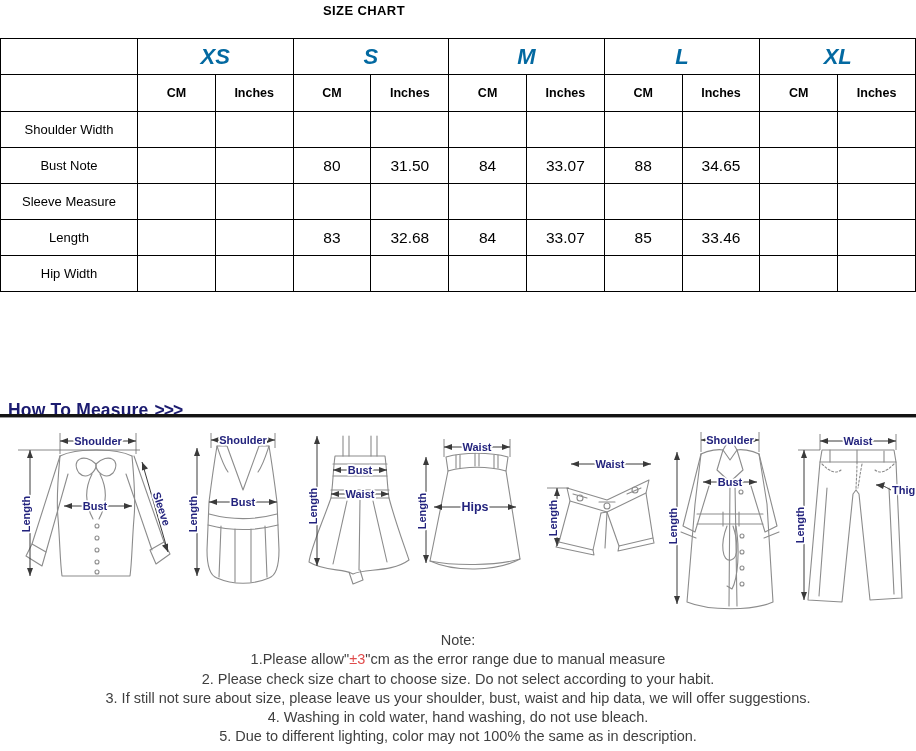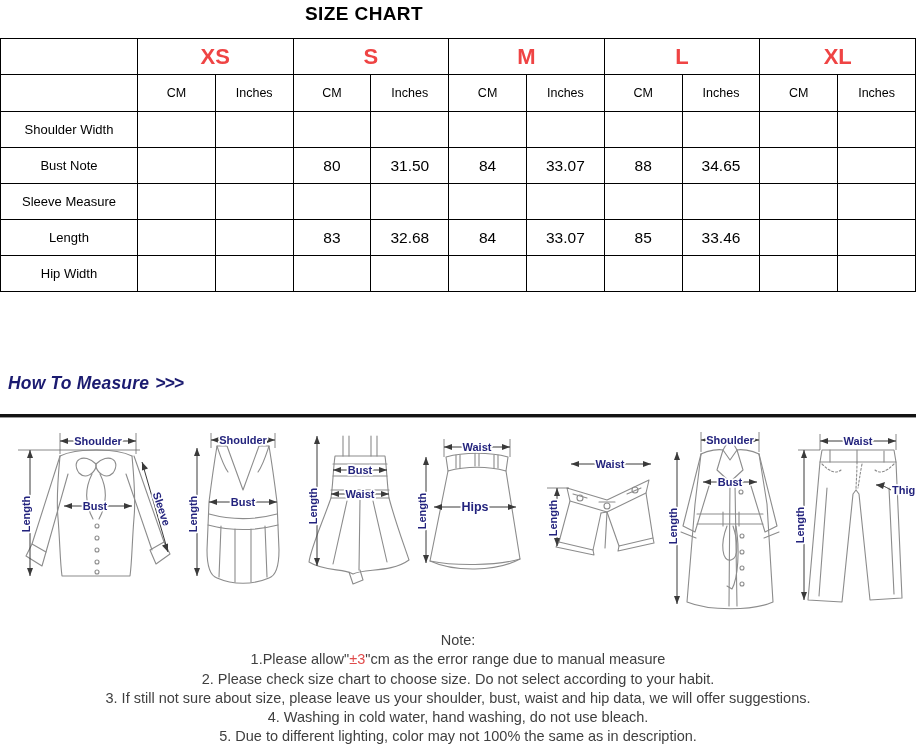--- a/index.html
+++ b/index.html
@@ -3,43 +3,43 @@
 <meta charset="utf-8">
 <style>
   * { box-sizing: border-box; }
   html,body { margin:0; padding:0; }
   body {
     width:916px; height:751px; position:relative; overflow:hidden;
     background:#ffffff; font-family:"Liberation Sans", sans-serif; color:#000;
   }
   .page-title {
     position:absolute; top:3px; left:0; width:728px; text-align:center;
-    font-size:19px; font-weight:bold; letter-spacing:.4px; color:#000;
+    font-size:13px; font-weight:bold; letter-spacing:.4px; color:#000;
   }
   
   table.size-table {
     position:absolute; top:38px; left:0; width:916px;
     border-collapse:collapse; table-layout:fixed;
   }
   table.size-table td {
     border:1px solid #000; padding:0; text-align:center; vertical-align:middle;
     background:#fff; overflow:hidden;
   }
   td.g { background:#d9dde5; }
   tr.size-row td { height:36px; }
   tr.unit-row td { height:37px; }
   tr.data-row td { height:36px; }
-  td.size { color:#ef4444; font-size:22px; font-weight:bold; }
-  td.unit { font-weight:normal; font-size:12.5px; }
+  td.size { color:#0369a1; font-size:22px; font-weight:bold;font-style:italic; }
+  td.unit { font-weight:bold; font-size:12.5px; }
   td.val  { font-size:15.5px; }
   td.lblc { font-size:13px; }
   
   .measure-head {
-    position:absolute; left:8px; top:373px;
-    font-size:17.5px; font-weight:bold; color:#1b1b70; letter-spacing:.2px;font-style:italic;
+    position:absolute; left:8px; top:400px;
+    font-size:17.5px; font-weight:bold; color:#1b1b70; letter-spacing:.2px;
   }
   .measure-head .arrows { margin-left:6px; letter-spacing:-1px; }
   .measure-rule {
     position:absolute; top:414px; left:0; width:916px; height:4px;
     background:#141414; border-bottom:1px solid #9a9a9a;
   }
   
   svg.diagram { position:absolute; overflow:visible; }
   svg.diagram text {
     font-family:"Liberation Sans", sans-serif; font-size:11px; font-weight:bold;

